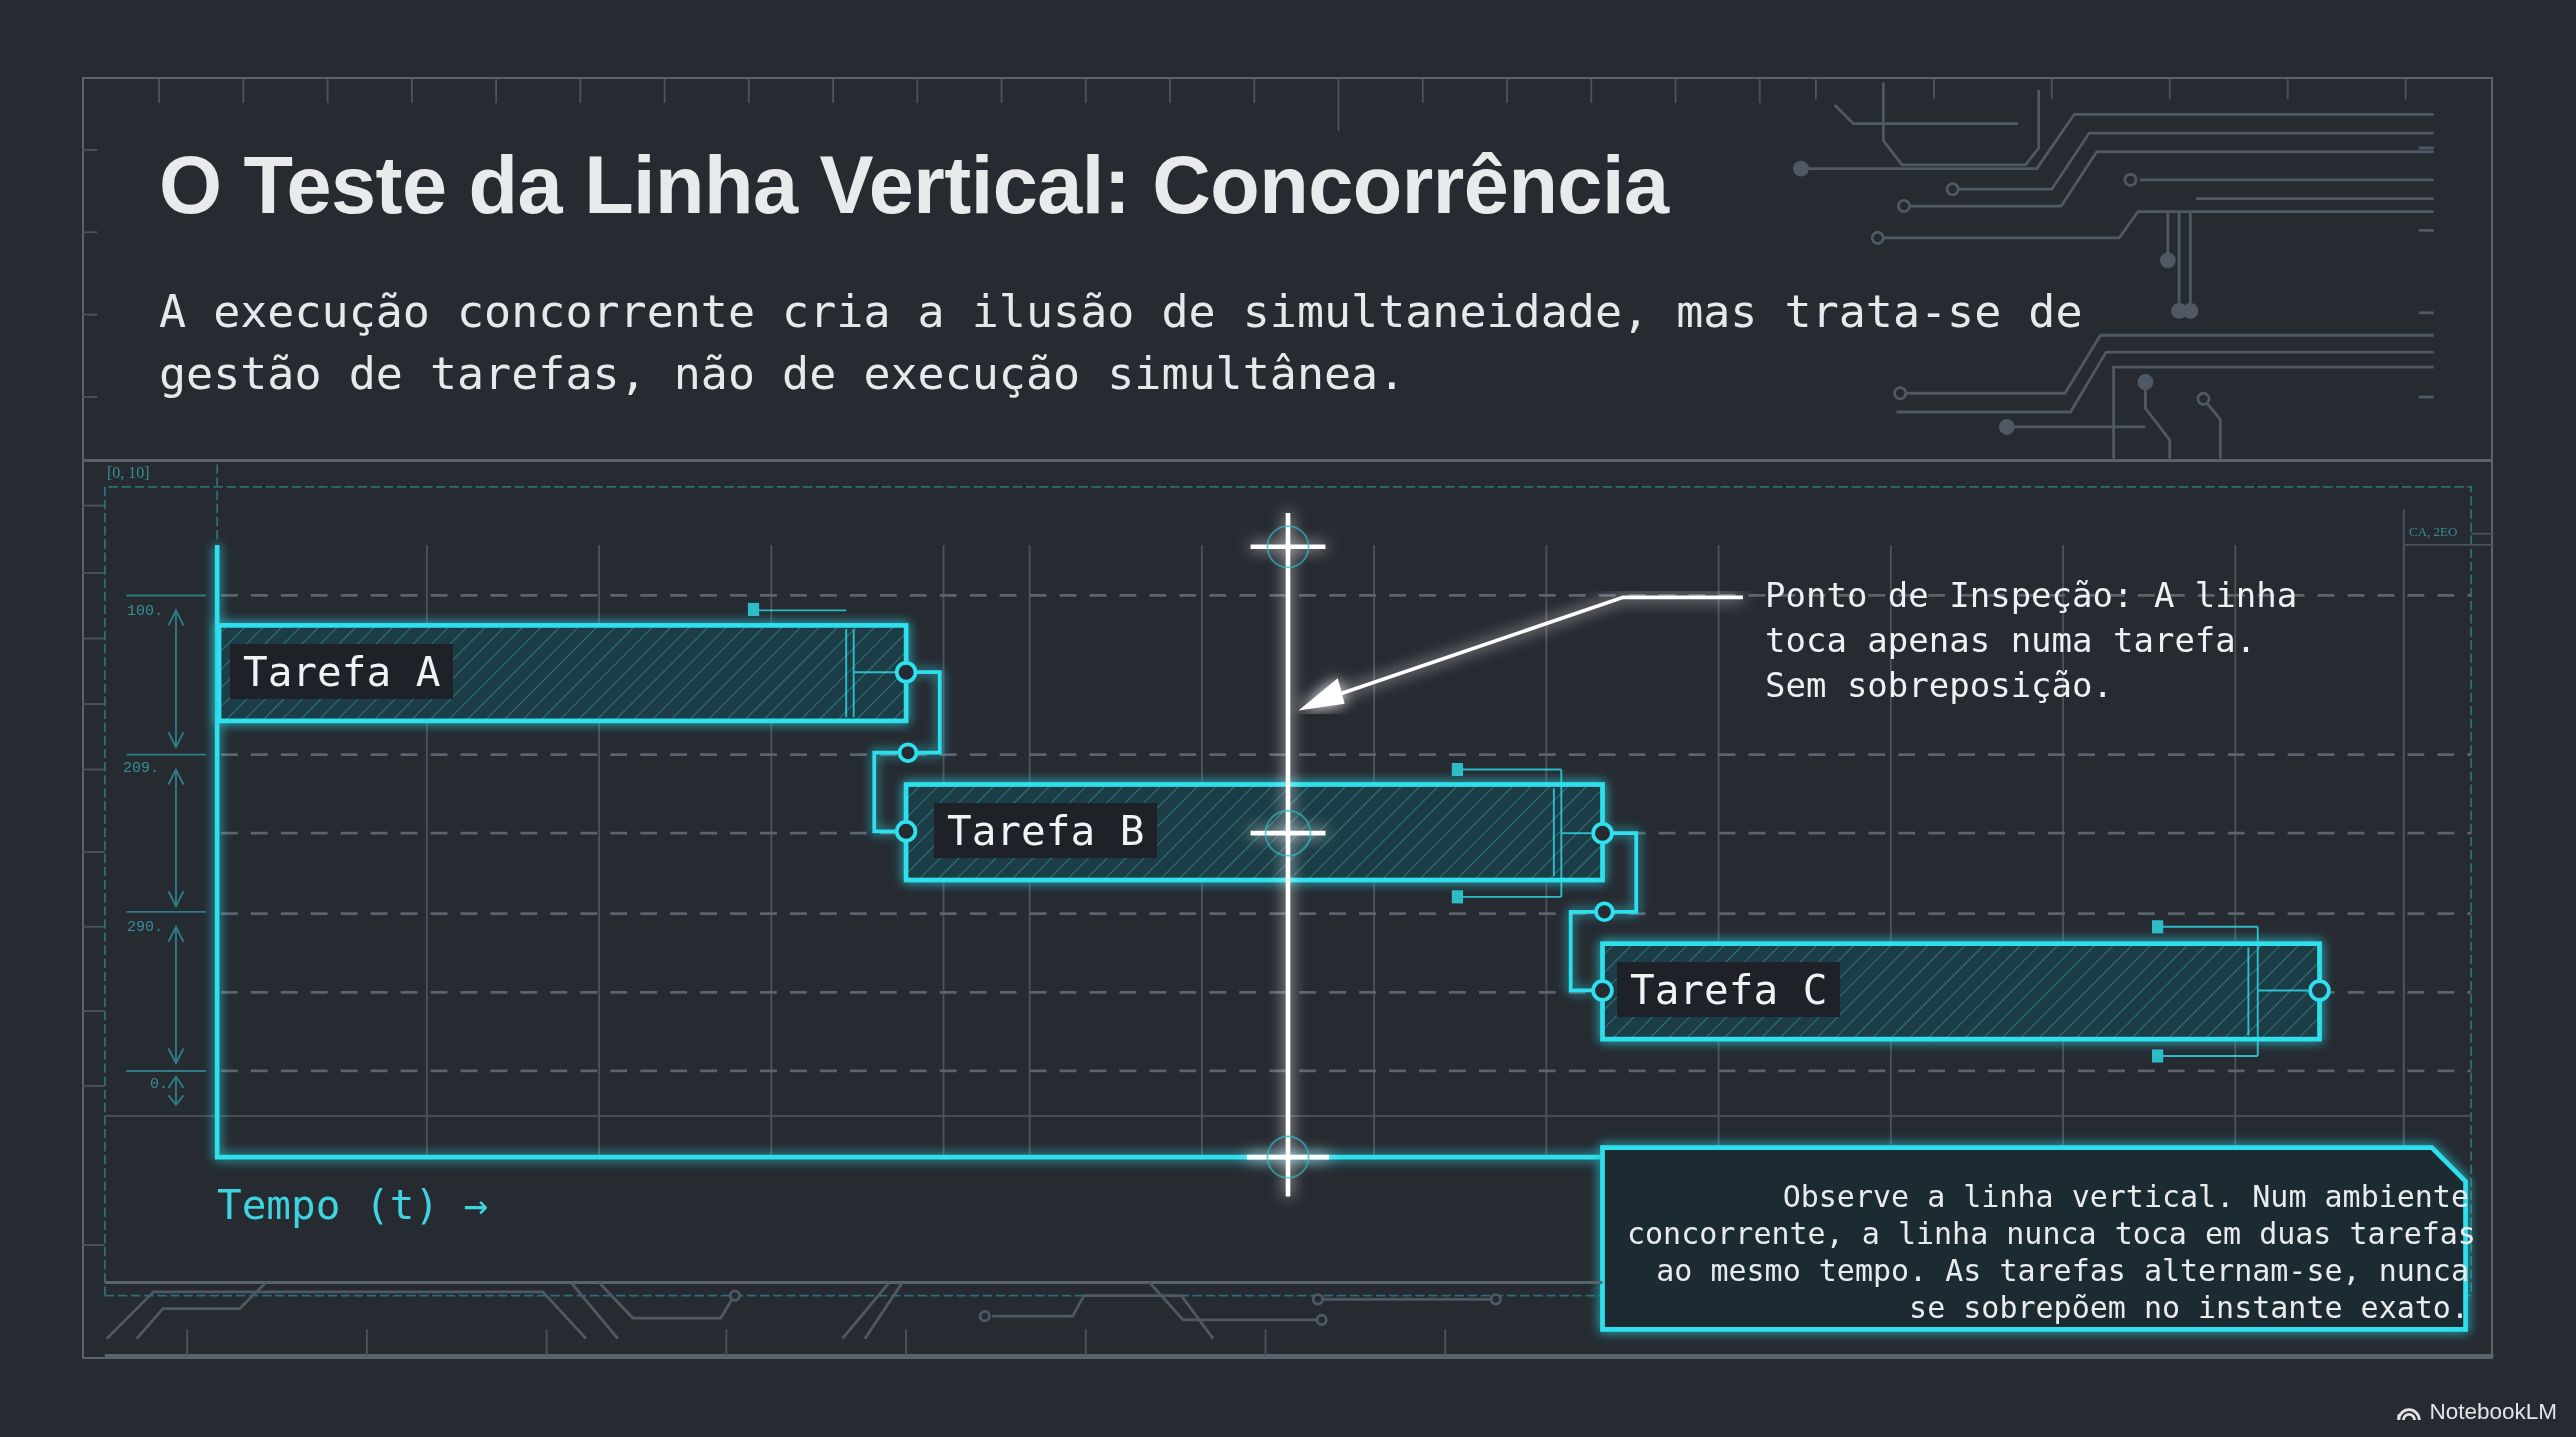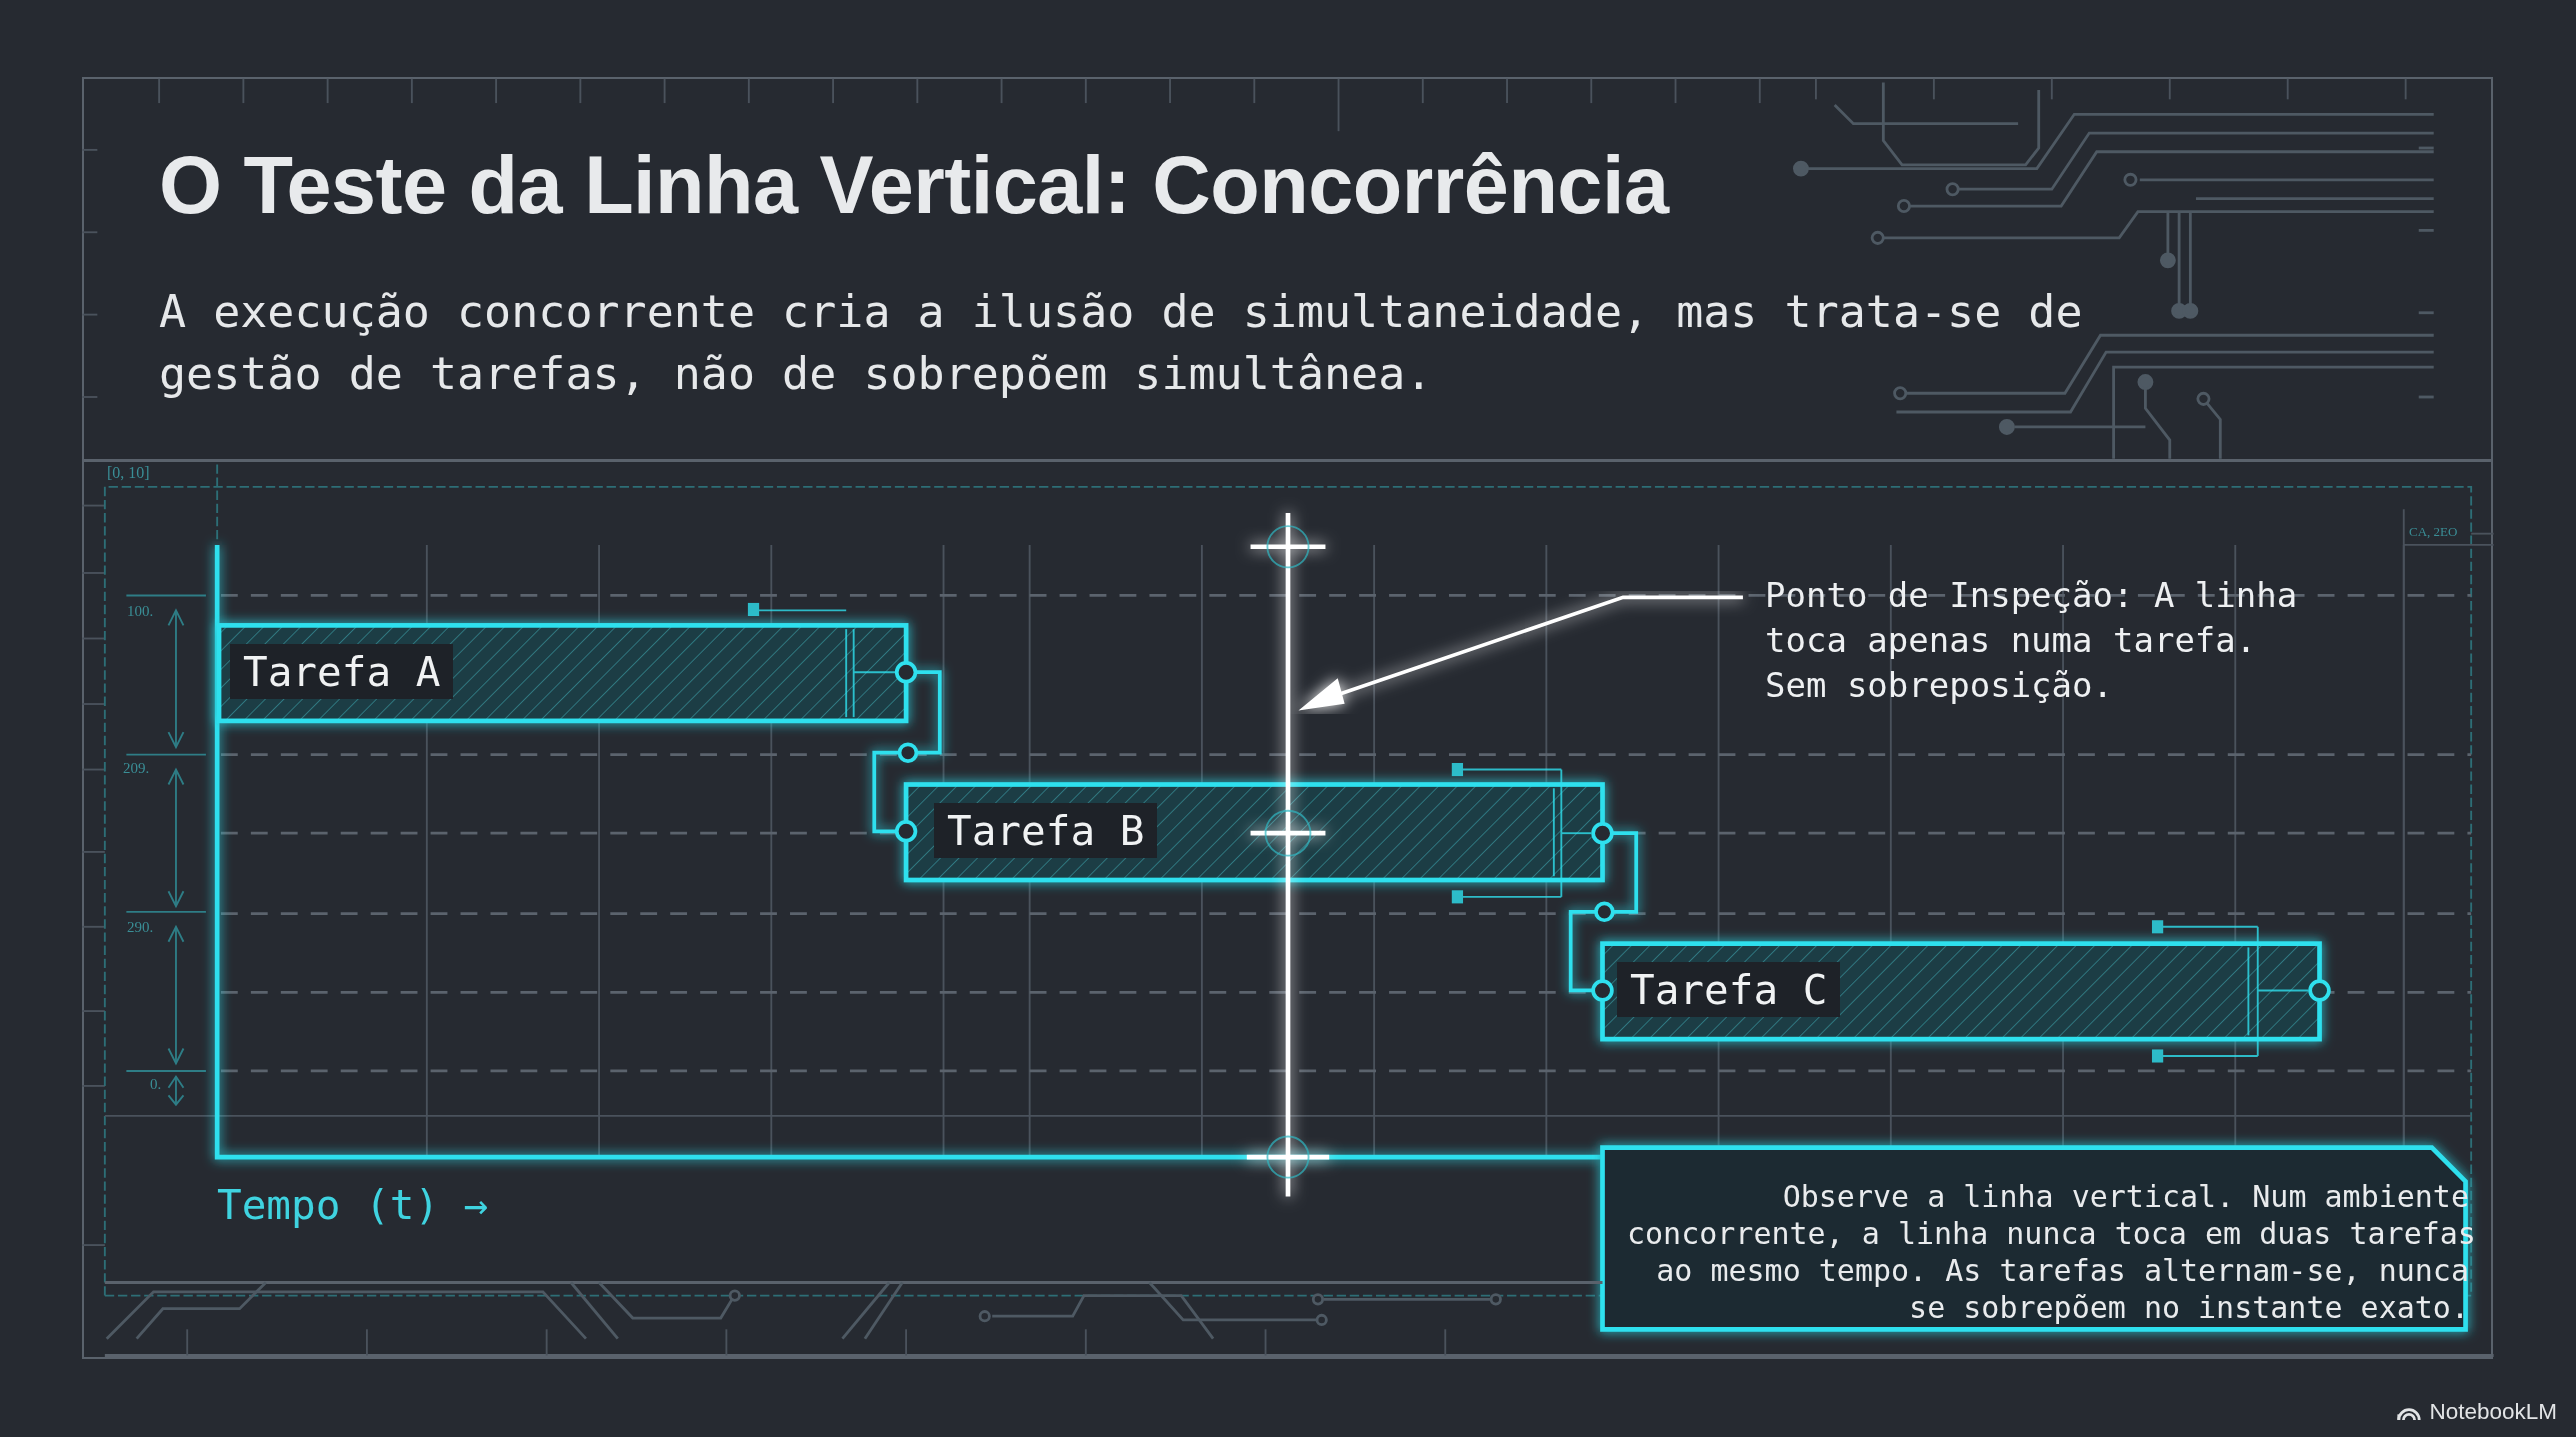--- a/index.html
+++ b/index.html
@@ -45,21 +45,21 @@
   }
   .callout-text {
     position: absolute; left: 1627px; top: 1178px; width: 842px;
     font-family: "DejaVu Sans Mono", monospace; font-size: 30px; line-height: 37px; color: #e9ebed; text-align: right;
   }
   .callout-text span { display: block; white-space: nowrap; }
   .range-label {
     position: absolute; font-family: Liberation Serif, serif; font-size: 16px; color: #3a8e96; white-space: nowrap;
   }
   .dim-label {
-    position: absolute; font-family: Liberation Serif, serif; font-size: 15px; color: #3a8e96; white-space: nowrap;
+    position: absolute; font-family: Liberation Mono, monospace; font-size: 15px; color: #3a8e96; white-space: nowrap;
   }
   .brand {
     position: absolute; right: 19px; bottom: 13px;
     font-family: "Liberation Sans", sans-serif; font-size: 22.5px; color: #e2e4e6;
     display: flex; align-items: center; gap: 7.5px;
   }
 </style>
 </head>
 <body>
 
@@ -327,21 +327,21 @@
     <line x1="968" y1="1420" x2="968" y2="1448"></line>
       <line x1="1160" y1="1420" x2="1160" y2="1448"></line>
     <line x1="1352" y1="1420" x2="1352" y2="1448"></line>
       <line x1="1544" y1="1420" x2="1544" y2="1448"></line>
   </g>
 </svg>
 
 <div class="title">O Teste da Linha Vertical: Concorrência</div>
 <div class="subtitle">
   <span>A execução concorrente cria a ilusão de simultaneidade, mas trata-se de</span>
-  <span>gestão de tarefas, não de sobrepõem simultânea.</span>
+  <span>gestão de tarefas, não de execução simultânea.</span>
 </div>
 
 <div class="range-label" style="left:107px; top:464px;">[0, 10]</div>
 <div class="range-label" style="left:2409px; top:524px; font-size:13px;">CA, 2EO</div>
 <div class="dim-label" style="left:127px; top:603px;">100.</div>
 <div class="dim-label" style="left:123px; top:760px;">209.</div>
 <div class="dim-label" style="left:127px; top:919px;">290.</div>
 <div class="dim-label" style="left:150px; top:1076px;">0.</div>
 
 <div class="task-label" style="left:230px; top:644px;">Tarefa A</div>

